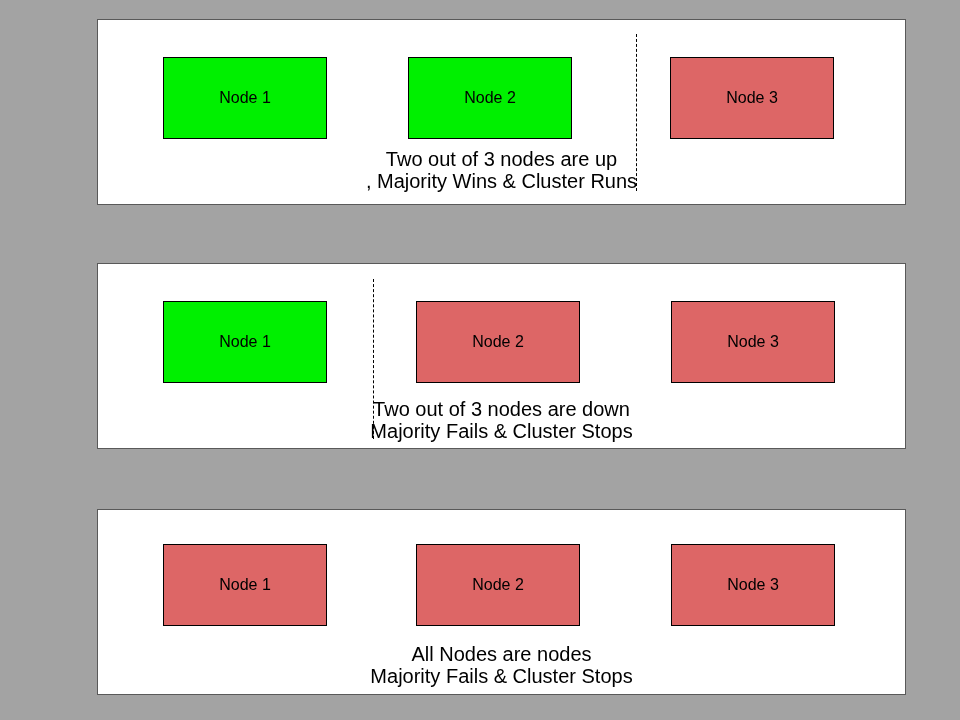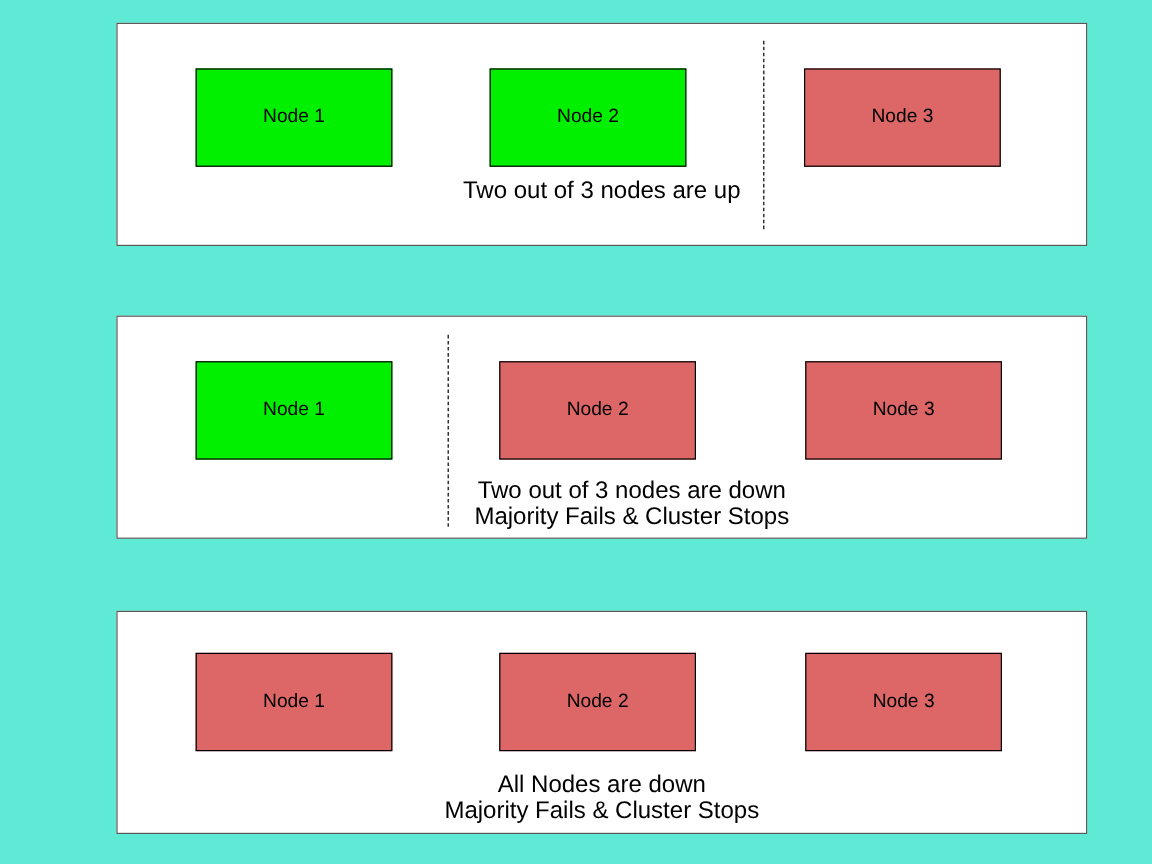--- a/index.html
+++ b/index.html
@@ -5,21 +5,21 @@
   html, body {
     margin: 0;
     padding: 0;
     background: #000000;
     font-family: "Liberation Sans", sans-serif;
   }
   .stage {
     position: relative;
     width: 960px;
     height: 720px;
-    background: #5eead4;
+    background: #a3a3a3;
     overflow: hidden;
   }
   .panel {
     position: absolute;
     left: 97px;
     width: 807px;
     height: 184px;
     background: #ffffff;
     border: 1px solid #595959;
   }
@@ -65,49 +65,50 @@
     </div>
     <div class="node node-top" style="left: 310px; background: rgb(0, 240, 0);">
       <span>Node 2</span>
     </div>
     <div class="node node-top" style="left: 572px; background: rgb(221, 102, 102);">
       <span>Node 3</span>
     </div>
     <div class="dashed-line" style="left:538px; top:14px; height:157px;"></div>
     <div class="caption" style="top:128px;">
       <div>Two out of 3 nodes are up</div>
+      <div>, Majority Wins &amp; Cluster Runs</div>
     </div>
   </div>
 
   <div class="panel panel-2">
     <div class="node node-top" style="left: 65px; background: rgb(0, 240, 0);">
       <span>Node 1</span>
     </div>
     <div class="node node-top" style="left: 318px; background: rgb(221, 102, 102);">
       <span>Node 2</span>
     </div>
     <div class="node node-top" style="left: 573px; background: rgb(221, 102, 102);">
       <span>Node 3</span>
     </div>
     <div class="dashed-line" style="left:275px; top:15px; height:160px;"></div>
-    <div class="caption" style="top:134px;margin-left:25px;">
+    <div class="caption" style="top:134px;">
       <div>Two out of 3 nodes are down</div>
       <div>Majority Fails &amp; Cluster Stops</div>
     </div>
   </div>
 
   <div class="panel panel-3">
     <div class="node node-top" style="left: 65px; top: 34px; background: rgb(221, 102, 102);">
       <span>Node 1</span>
     </div>
     <div class="node node-top" style="left: 318px; top: 34px; background: rgb(221, 102, 102);">
       <span>Node 2</span>
     </div>
     <div class="node node-top" style="left: 573px; top: 34px; background: rgb(221, 102, 102);">
       <span>Node 3</span>
     </div>
     <div class="caption" style="top:133px;">
-      <div>All Nodes are down</div>
+      <div>All Nodes are nodes</div>
       <div>Majority Fails &amp; Cluster Stops</div>
     </div>
   </div>
 
 </div>
 
 </body></html>

